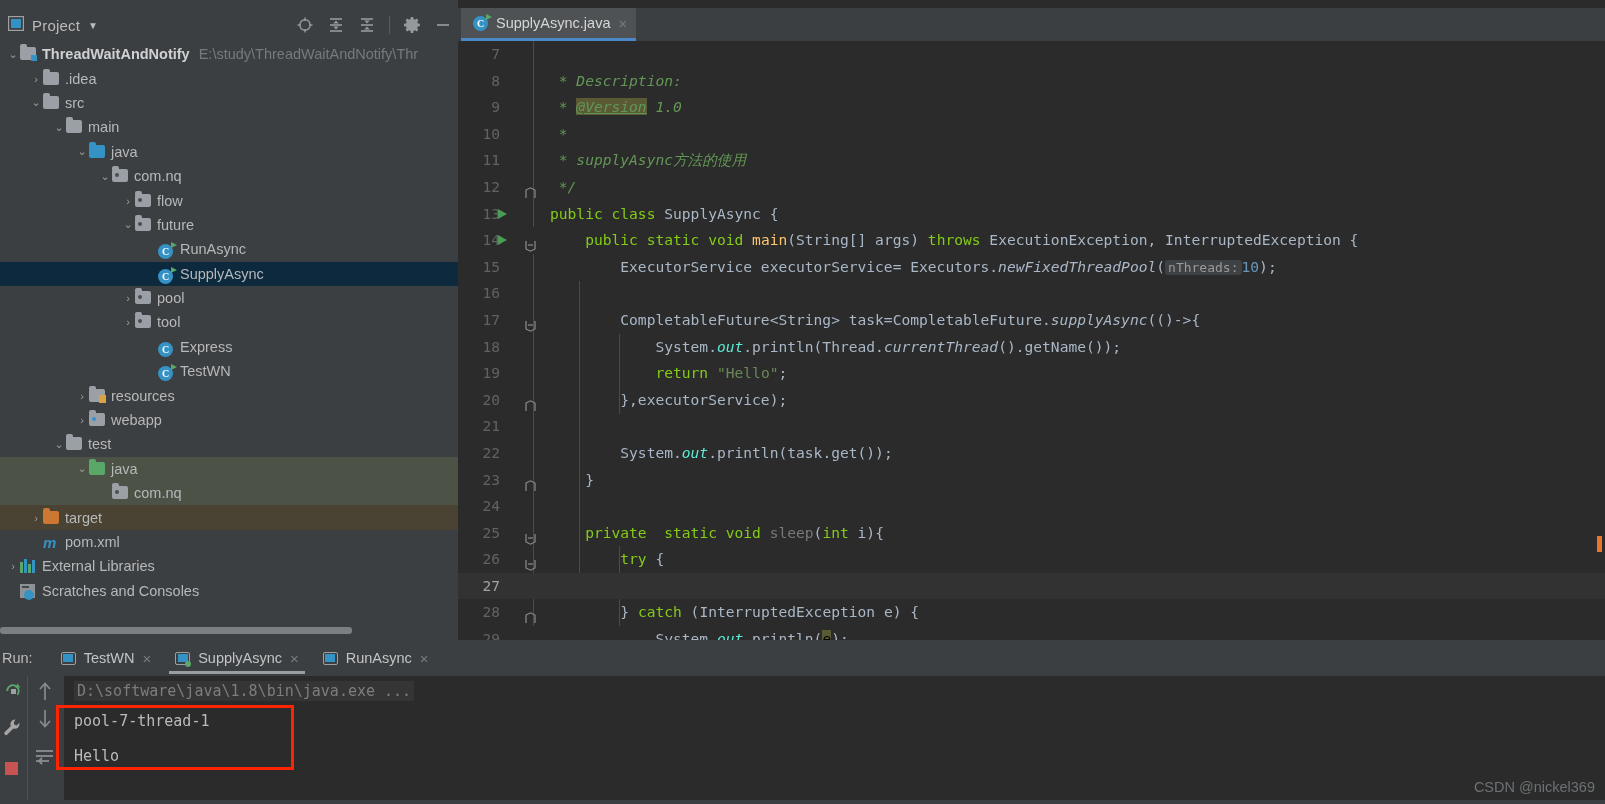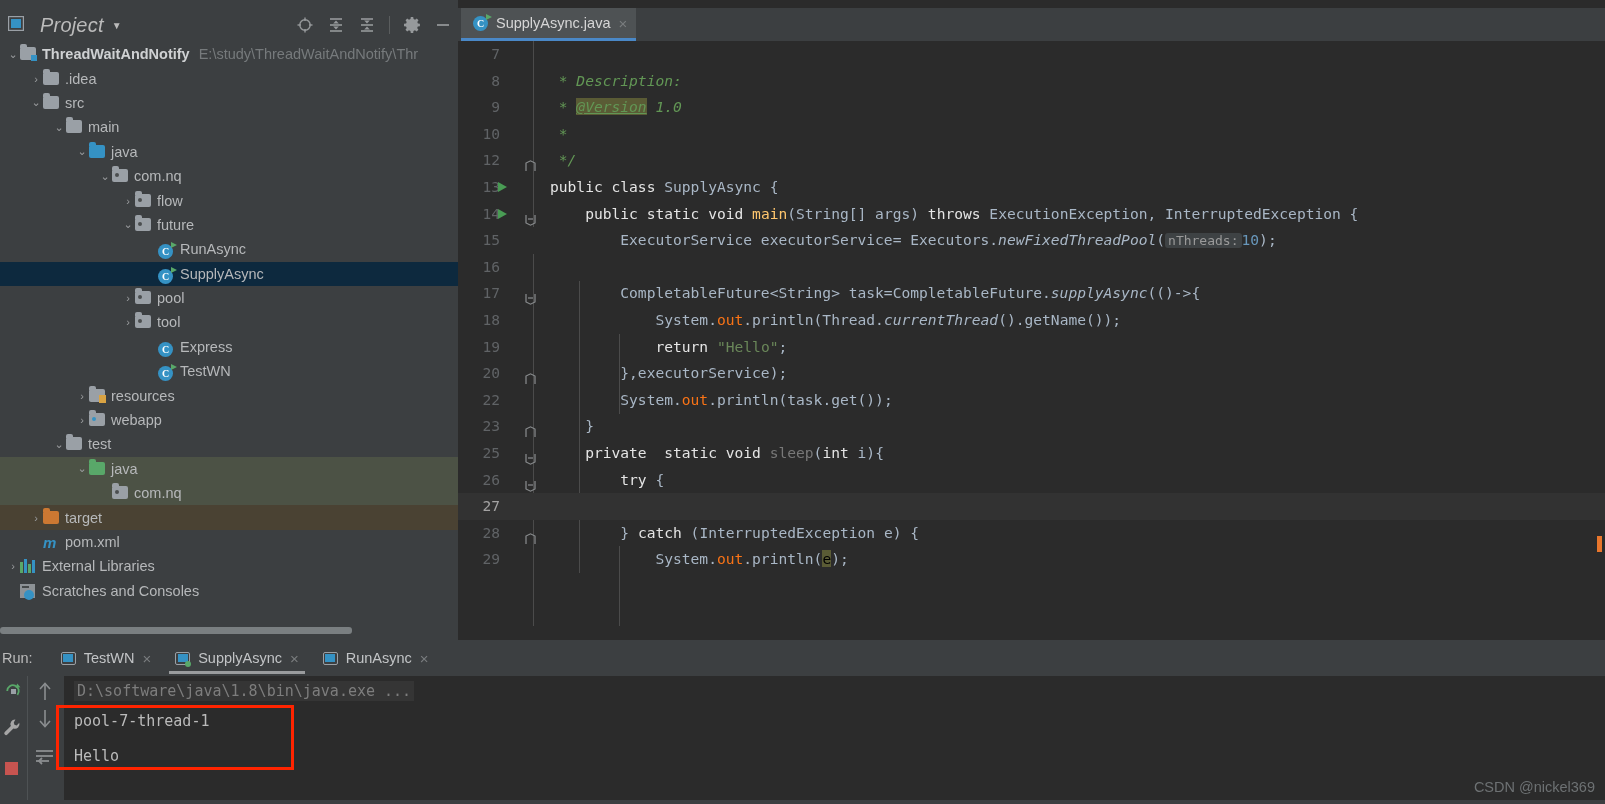--- a/index.html
+++ b/index.html
@@ -18,21 +18,21 @@
 
   
   .proj-panel {
     position:absolute; left:0; top:8px; width:458px; height:632px;
     background:#3c3f41;
   }
   .proj-header {
     position:relative; height:34px; background:#3c3f41;
     display:flex; align-items:center; padding-left:8px;
   }
-  .proj-title { color:#bbbbbb; font-size:20px; margin-left:16px; letter-spacing:.2px;font-style:italic;}
+  .proj-title { color:#bbbbbb; font-size:15px; margin-left:8px; letter-spacing:.2px;}
   .proj-caret { margin-left:8px; color:#bbb; font-size:10px; }
   .proj-tools { position:absolute; right:6px; top:0; height:34px; display:flex; align-items:center; gap:13px;}
   .tool-ic { width:18px; height:18px; opacity:.78; cursor:pointer; display:block;}
   .tool-div { width:1px; height:18px; background:#5a5d5e; }
 
   .tree { position:absolute; left:0; top:34px; width:458px; height:576px; background:#3c3f41; overflow:hidden; }
   .row {
     position:relative; height:24.4px; display:flex; align-items:center;
     white-space:nowrap; font-size:14.5px; color:#b6b8ba;
   }
@@ -97,28 +97,28 @@
   .gutter-num { position:absolute; left:0; width:42px; text-align:right; color:#606366; }
   .cline.cur .gutter-num { color:#a4a3a3; }
   .run-marker { position:absolute; left:40px; top:8px; width:0;height:0;
                 border-left:9px solid #499c54; border-top:5.5px solid transparent; border-bottom:5.5px solid transparent;}
   .fold { position:absolute; left:67px; top:7px; width:11px; height:12px; color:#8a8d8f;}
   .code-txt { position:absolute; left:92px; }
 
   .vline { position:absolute; width:1px; background:#4b4b4b; }
 
   
-  .kw   { color:#e5e5e5; }
+  .kw   { color:#84cc16; }
   .cmt  { color:#629755; font-style:italic; }
   .tag  { color:#629755; font-style:italic; text-decoration:underline; background:#5a5b35; }
   .str  { color:#6a8759; }
   .num  { color:#6897bb; }
   .plain{ color:#a9b7c6; }
   .mname{ color:#ffc66d; }
-  .fstat{ color:#f97316; }
+  .fstat{ color:#5eead4; font-style:italic; }
   .mstat{ color:#a9b7c6; font-style:italic; }
   .dim  { color:#787878; }
   .hint { color:#9a9a9a; background:#3e4244; border-radius:3px; padding:0 3px; font-size:13px;}
   .errhl{ background:#5a5b35; }
   .caret{ display:inline-block; width:1px; height:16px; background:#bbb; vertical-align:-3px; }
   .orange-mark { position:absolute; right:3px; top:495px; width:5px; height:16px; background:#e8762c; }
 
   
   .run-panel { position:absolute; left:0; top:640px; width:1605px; height:164px; background:#3c3f41; }
   .run-tabbar { position:relative; height:36px; display:flex; align-items:center; }
@@ -381,20 +381,21 @@
       <div class="vline" style="left:161px; top:505px; height:80px;"></div>
 
       <div class="cline"><span class="gutter-num">7</span></div>
 
       <div class="cline"><span class="gutter-num">8</span><span class="code-txt"><span class="cmt"> * Description:</span></span></div>
 
       <div class="cline"><span class="gutter-num">9</span><span class="code-txt"><span class="cmt"> * </span><span class="tag">@Version</span><span class="cmt"> 1.0</span></span></div>
 
       <div class="cline"><span class="gutter-num">10</span><span class="code-txt"><span class="cmt"> *</span></span></div>
 
+      <div class="cline"><span class="gutter-num">11</span><span class="code-txt"><span class="cmt"> * supplyAsync方法的使用</span></span></div>
 
       <div class="cline"><span class="gutter-num">12</span><span class="fold"><svg width="11" height="12" viewBox="0 0 11 12">
               <path d="M1 11V3l4.5-2.2L10 3v8" fill="none" stroke="#8a8d8f" stroke-width="1.2"></path>
             </svg></span><span class="code-txt"><span class="cmt"> */</span></span></div>
 
       <div class="cline"><span class="gutter-num">13</span><span class="run-marker"></span><span class="code-txt"><span class="kw">public class </span><span class="plain">SupplyAsync {</span></span></div>
 
       <div class="cline"><span class="gutter-num">14</span><span class="run-marker"></span><span class="fold"><svg width="11" height="12" viewBox="0 0 11 12">
               <path d="M1 1v8l4.5 2.2L10 9V1" fill="none" stroke="#8a8d8f" stroke-width="1.2"></path>
               <line x1="3" y1="5" x2="8" y2="5" stroke="#8a8d8f" stroke-width="1.2"></line>
@@ -410,27 +411,29 @@
             </svg></span><span class="code-txt"><span class="plain">        CompletableFuture&lt;String&gt; task=CompletableFuture.</span><span class="mstat">supplyAsync</span><span class="plain">(()-&gt;{</span></span></div>
 
       <div class="cline"><span class="gutter-num">18</span><span class="code-txt"><span class="plain">            System.</span><span class="fstat">out</span><span class="plain">.println(Thread.</span><span class="mstat">currentThread</span><span class="plain">().getName());</span></span></div>
 
       <div class="cline"><span class="gutter-num">19</span><span class="code-txt"><span class="plain">            </span><span class="kw">return </span><span class="str">"Hello"</span><span class="plain">;</span></span></div>
 
       <div class="cline"><span class="gutter-num">20</span><span class="fold"><svg width="11" height="12" viewBox="0 0 11 12">
               <path d="M1 11V3l4.5-2.2L10 3v8" fill="none" stroke="#8a8d8f" stroke-width="1.2"></path>
             </svg></span><span class="code-txt"><span class="plain">        },executorService);</span></span></div>
 
+      <div class="cline"><span class="gutter-num">21</span><span class="code-txt"></span></div>
 
       <div class="cline"><span class="gutter-num">22</span><span class="code-txt"><span class="plain">        System.</span><span class="fstat">out</span><span class="plain">.println(task.get());</span></span></div>
 
       <div class="cline"><span class="gutter-num">23</span><span class="fold"><svg width="11" height="12" viewBox="0 0 11 12">
               <path d="M1 11V3l4.5-2.2L10 3v8" fill="none" stroke="#8a8d8f" stroke-width="1.2"></path>
             </svg></span><span class="code-txt"><span class="plain">    }</span></span></div>
 
+      <div class="cline"><span class="gutter-num">24</span><span class="code-txt"></span></div>
 
       <div class="cline"><span class="gutter-num">25</span><span class="fold"><svg width="11" height="12" viewBox="0 0 11 12">
               <path d="M1 1v8l4.5 2.2L10 9V1" fill="none" stroke="#8a8d8f" stroke-width="1.2"></path>
               <line x1="3" y1="5" x2="8" y2="5" stroke="#8a8d8f" stroke-width="1.2"></line>
             </svg></span><span class="code-txt"><span class="plain">    </span><span class="kw">private  static void </span><span class="dim">sleep</span><span class="plain">(</span><span class="kw">int </span><span class="plain">i){</span></span></div>
 
       <div class="cline"><span class="gutter-num">26</span><span class="fold"><svg width="11" height="12" viewBox="0 0 11 12">
               <path d="M1 1v8l4.5 2.2L10 9V1" fill="none" stroke="#8a8d8f" stroke-width="1.2"></path>
               <line x1="3" y1="5" x2="8" y2="5" stroke="#8a8d8f" stroke-width="1.2"></line>
             </svg></span><span class="code-txt"><span class="plain">        </span><span class="kw">try </span><span class="plain">{</span></span></div>

